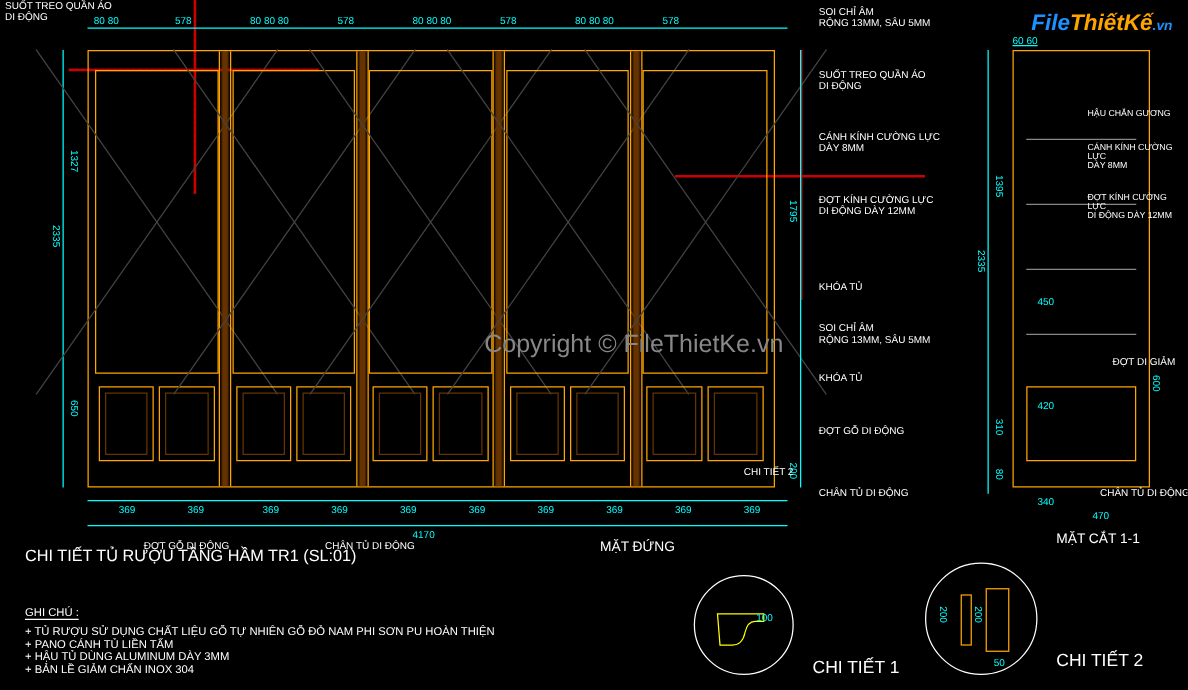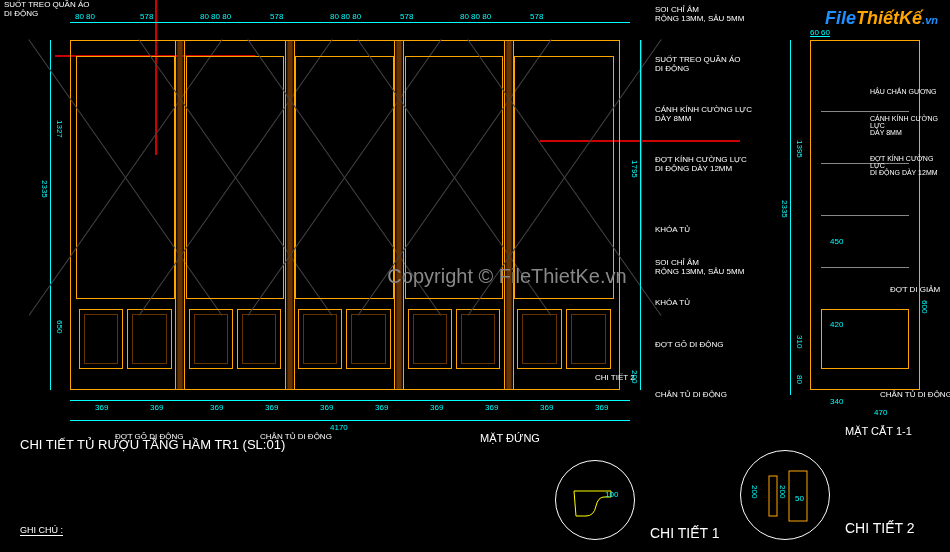--- a/index.html
+++ b/index.html
@@ -394,20 +394,26 @@
   <div class="detail-label" style="left:650px; top:525px;">CHI TIẾT 1</div>
 
   <div class="detail-circle" style="left:740px; top:450px; width:90px; height:90px;">
     <svg width="90" height="90" viewBox="0 0 90 90">
       <rect x="28" y="25" width="8" height="40" fill="none" stroke="#ffa500" stroke-width="1"></rect>
       <rect x="48" y="20" width="18" height="50" fill="none" stroke="#ffa500" stroke-width="1"></rect>
     </svg>
   </div>
   <div class="dim dim-v" style="left:750px; top:485px;">200</div>
   <div class="dim dim-v" style="left:778px; top:485px;">200</div>
-  <div class="dim dim-h" style="left:795px; top:494px;">50</div>
+  <div class="dim dim-h" style="left:795px; top:526px;">50</div>
   <div class="detail-label" style="left:845px; top:520px;">CHI TIẾT 2</div>
 
   <div class="notes">
     <div class="notes-title">GHI CHÚ :</div>
+    <ul>
+      <li>TỦ RƯỢU SỬ DỤNG CHẤT LIỆU GỖ TỰ NHIÊN GỖ ĐỎ NAM PHI SƠN PU HOÀN THIỆN</li>
+      <li>PANO CÁNH TỦ LIỀN TẤM</li>
+      <li>HẬU TỦ DÙNG ALUMINUM DÀY 3MM</li>
+      <li>BẢN LỀ GIẢM CHẤN INOX 304</li>
+    </ul>
   </div>
 
 </div>
 
 </body></html>

